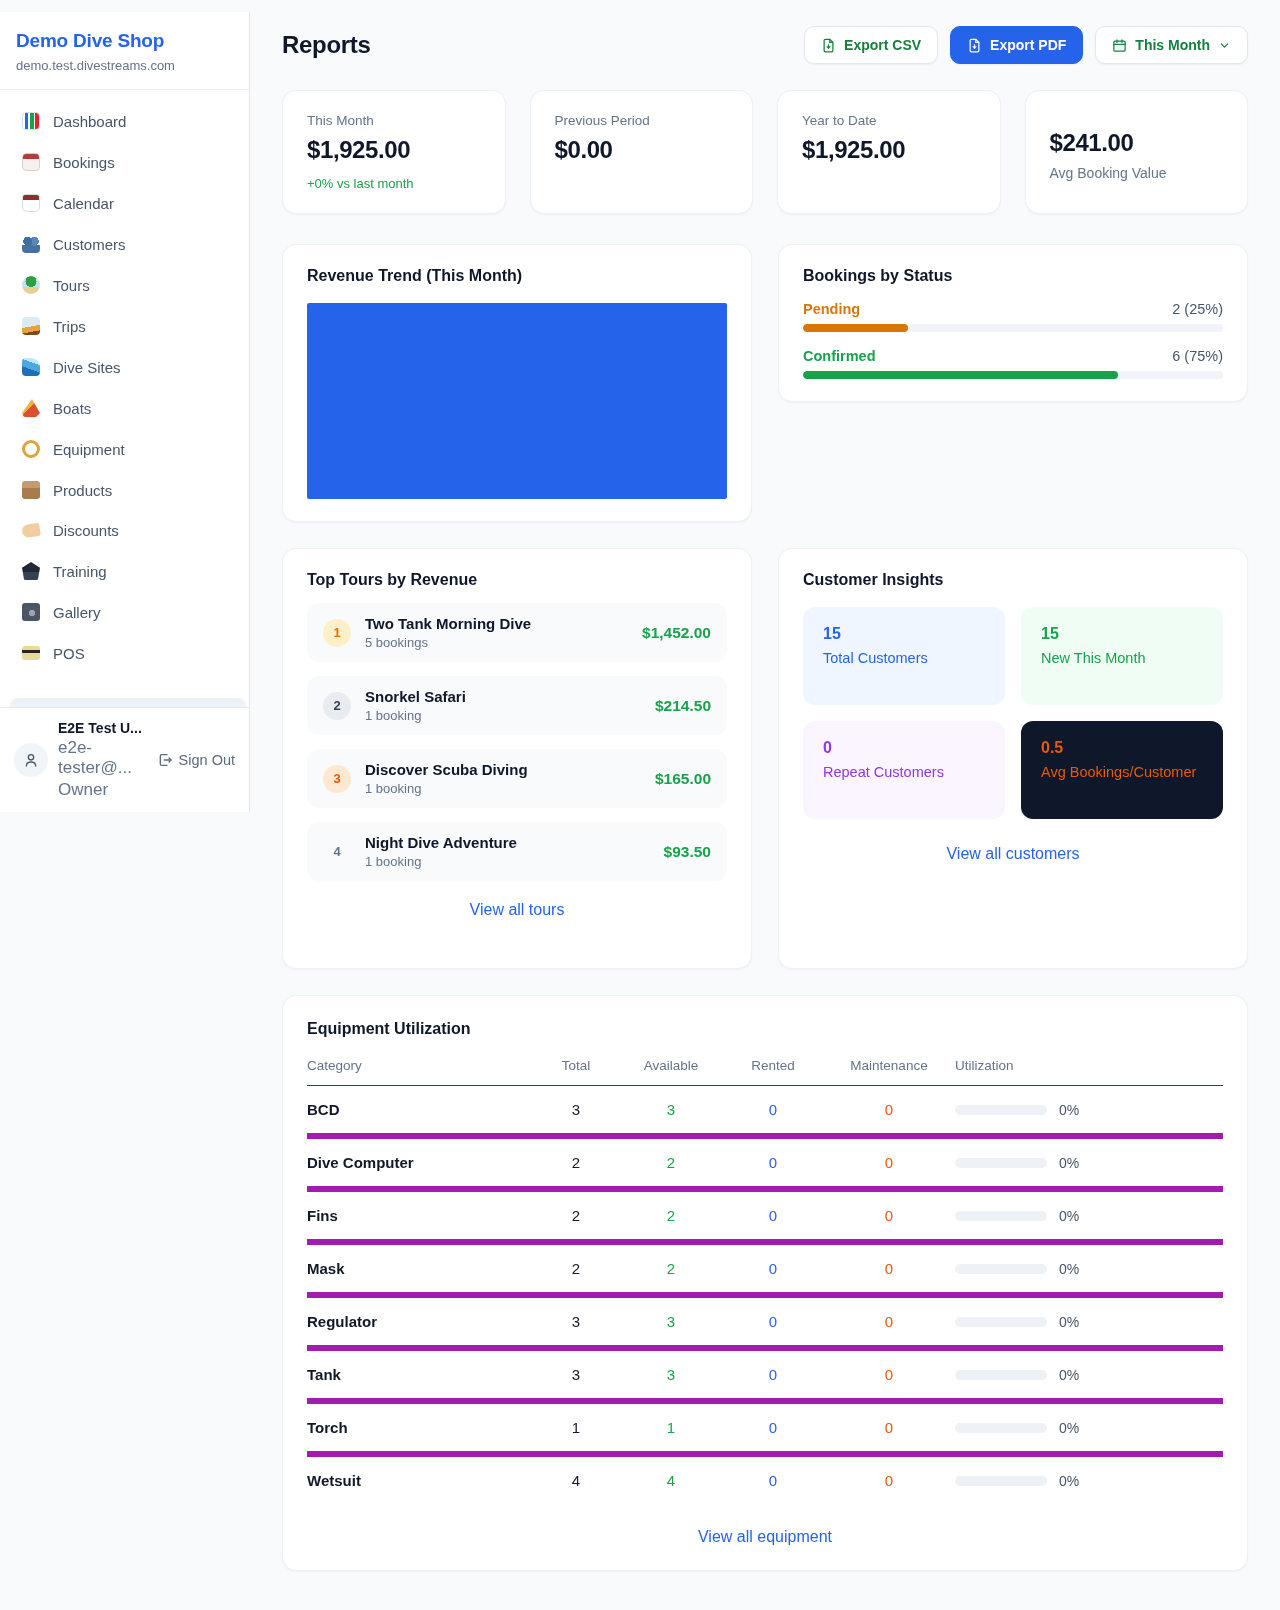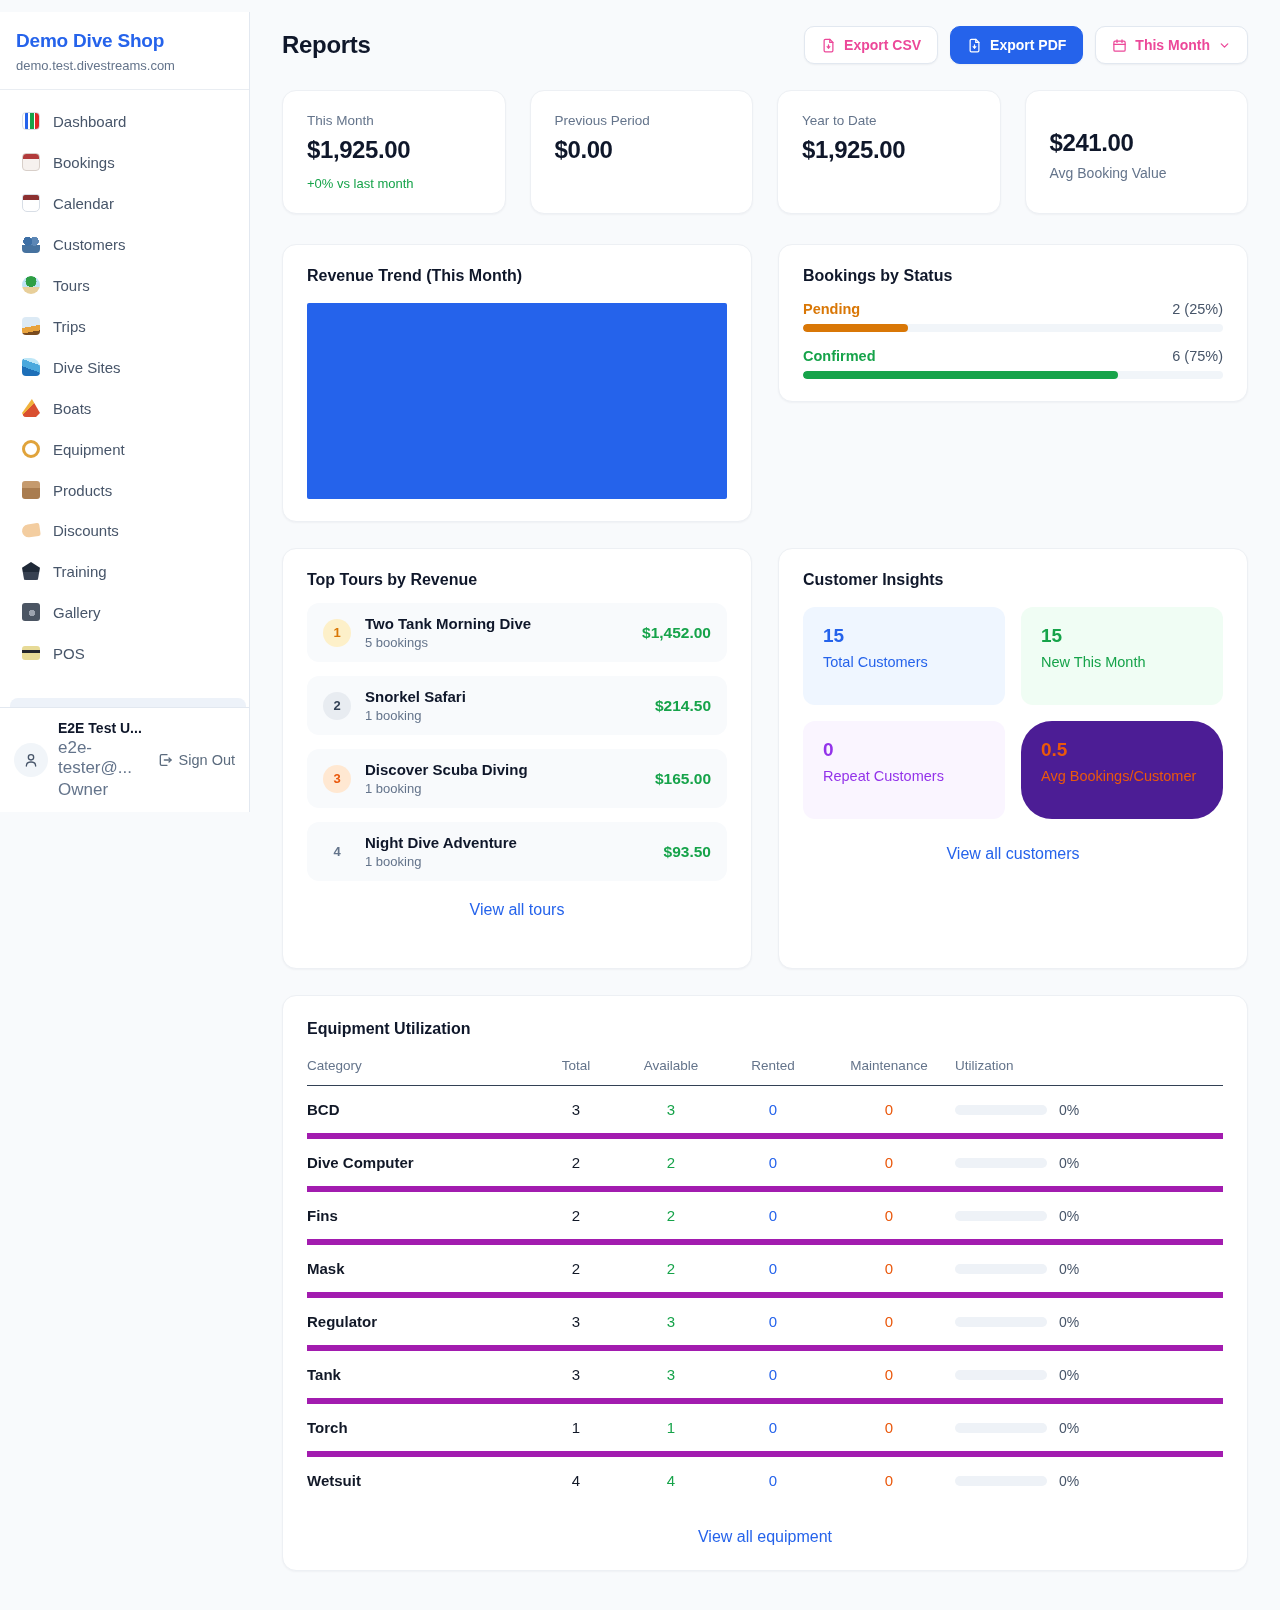--- a/index.html
+++ b/index.html
@@ -64,21 +64,21 @@
 
   
   .main { margin-left: 250px; padding: 26px 32px 40px; }
   .page-header { display: flex; align-items: center; justify-content: space-between; margin-bottom: 26px; }
   .page-title { font-size: 24px; font-weight: 800; letter-spacing: -0.3px; color: #0f172a; }
   .header-actions { display: flex; gap: 12px; }
   .btn {
     display: inline-flex; align-items: center; gap: 8px;
     height: 38px; padding: 0 16px; border-radius: 10px;
     background: #ffffff; border: 1px solid #e2e8f0;
-    font-size: 14px; font-weight: bold; color: #ec4899; cursor: pointer;
+    font-size: 14px; font-weight: bold; color: #15803d; cursor: pointer;
     box-shadow: 0 1px 2px rgba(15,23,42,.05);
     font-family: "Liberation Sans", sans-serif;
   }
   .btn-primary { background: #2563eb; border-color: #2563eb; color: #ffffff; }
   .btn svg { flex: none; }
 
   .card {
     background: #ffffff; border: 1px solid #edf0f4; border-radius: 14px;
     box-shadow: 0 1px 2px rgba(15,23,42,.04); padding: 22px 24px;
   }
@@ -117,21 +117,21 @@
   .rank-badge.rank-2 { background: #e8ecf1; color: #334155; }
   .rank-badge.rank-3 { background: #ffe8d2; color: #ea580c; }
   .rank-badge.rank-4 { background: transparent; color: #64748b; }
   .tour-name { font-size: 15px; font-weight: bold; color: #0f172a; }
   .tour-sub { font-size: 13px; color: #64748b; margin-top: 3px; }
   .tour-amount { margin-left: auto; font-size: 15.5px; font-weight: bold; color: #16a34a; }
   .view-link { display: block; text-align: center; color: #2563eb; font-size: 16px; margin-top: 20px; text-decoration: none; cursor: pointer; }
 
   .insight-grid { display: grid; grid-template-columns: 1fr 1fr; gap: 16px; margin-top: 18px; }
   .insight-tile { border-radius: 12px; padding: 18px 20px; min-height: 98px; }
-  .insight-value { font-size: 19px; font-weight: 800; }
+  .insight-value { font-size: 16px; font-weight: 800; }
   .insight-label { font-size: 14.5px; margin-top: 7px; }
   .insight-link { margin-top: 26px; }
 
   .equip-card { padding: 24px; }
   .equip-table { margin-top: 20px; }
   .t-row {
     display: grid;
     grid-template-columns: 226px 86px 104px 100px 132px 1fr;
     align-items: center;
   }
@@ -399,21 +399,21 @@
           <div class="insight-tile" style="background: rgb(240, 253, 244);">
             <div class="insight-value" style="color: rgb(22, 163, 74);">15</div>
             <div class="insight-label" style="color: rgb(22, 163, 74);">New This Month</div>
           </div>
 
           <div class="insight-tile" style="background: rgb(250, 245, 255);">
             <div class="insight-value" style="color: rgb(147, 51, 234);">0</div>
             <div class="insight-label" style="color: rgb(147, 51, 234);">Repeat Customers</div>
           </div>
 
-          <div class="insight-tile" style="background: #4c1d95; border-radius: 31px;">
+          <div class="insight-tile" style="background: #0f172a;">
             <div class="insight-value" style="color: rgb(234, 88, 12);">0.5</div>
             <div class="insight-label" style="color: rgb(234, 88, 12);">Avg Bookings/Customer</div>
           </div>
         </div>
       <a class="view-link insight-link">View all customers</a>
     </div>
   </section>
 
   <section class="card equip-card">
     <div class="card-title">Equipment Utilization</div>

